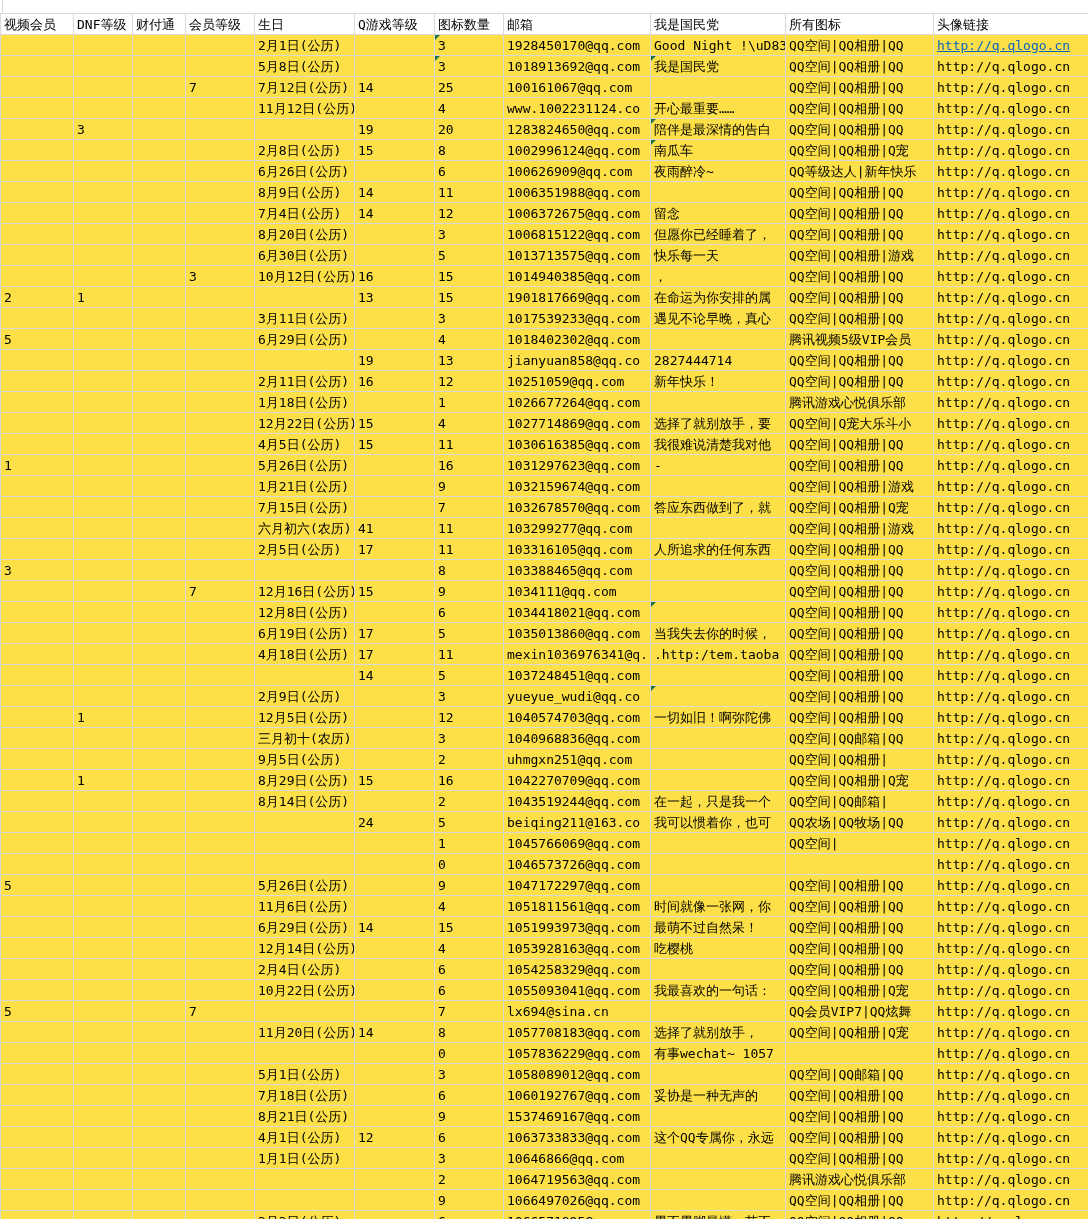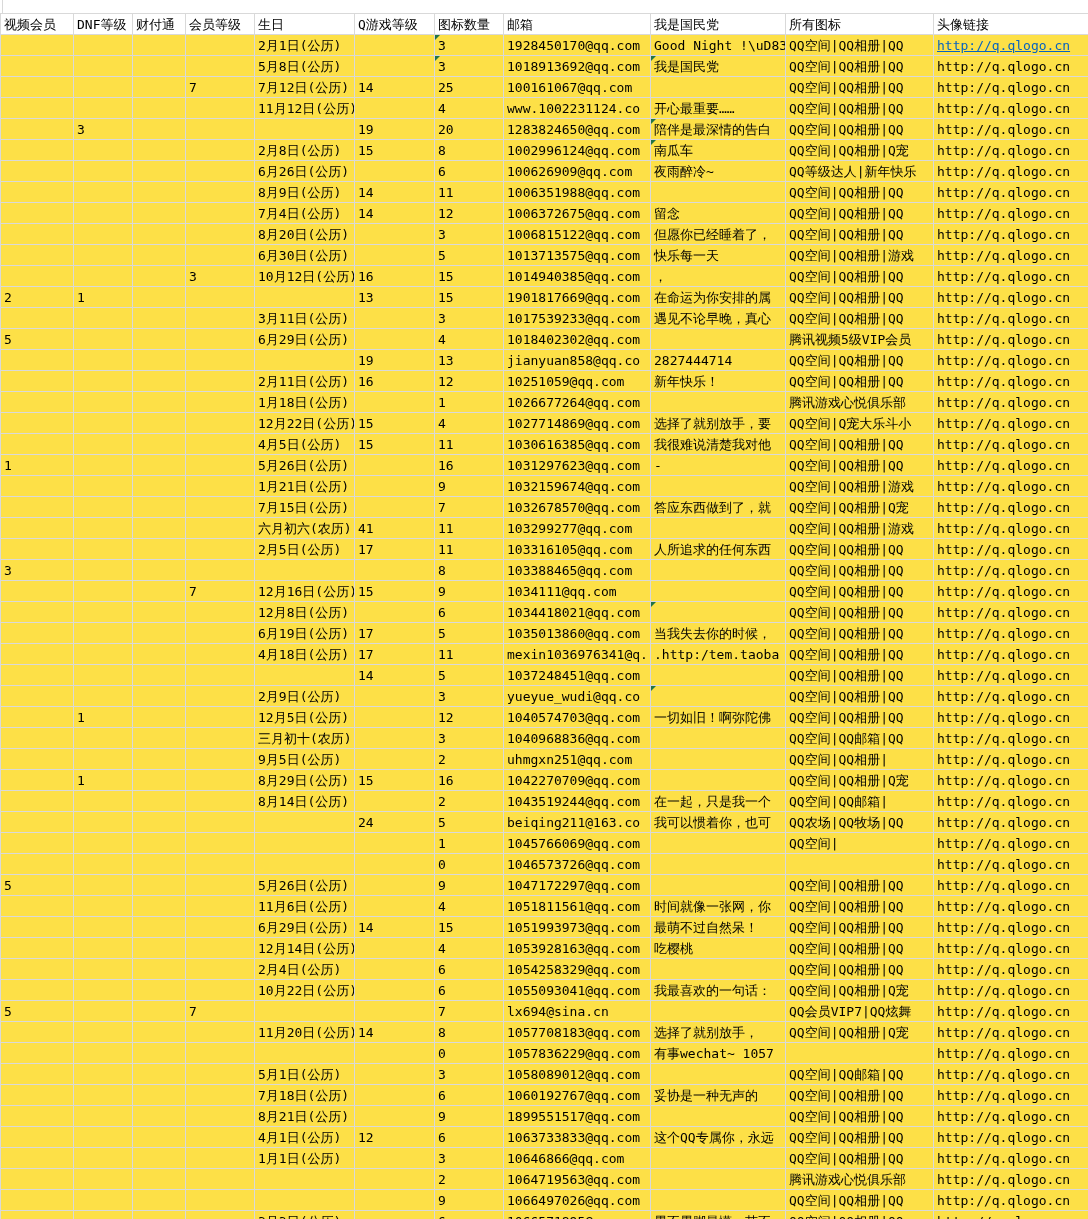--- a/index.html
+++ b/index.html
@@ -725,21 +725,21 @@
           <td><span class="txt">http://q.qlogo.cn</span></td>
         </tr>
         <tr>
           <td><span class="txt"></span></td>
           <td><span class="txt"></span></td>
           <td><span class="txt"></span></td>
           <td><span class="txt"></span></td>
           <td><span class="txt">8月21日(公历)</span></td>
           <td><span class="txt"></span></td>
           <td><span class="txt">9</span></td>
-          <td><span class="txt">1899551517@qq.com</span></td>
+          <td><span class="txt">1537469167@qq.com</span></td>
           <td><span class="txt"></span></td>
           <td><span class="txt">QQ空间|QQ相册|QQ</span></td>
           <td><span class="txt">http://q.qlogo.cn</span></td>
         </tr>
         <tr>
           <td><span class="txt"></span></td>
           <td><span class="txt"></span></td>
           <td><span class="txt"></span></td>
           <td><span class="txt"></span></td>
           <td><span class="txt">4月1日(公历)</span></td>

